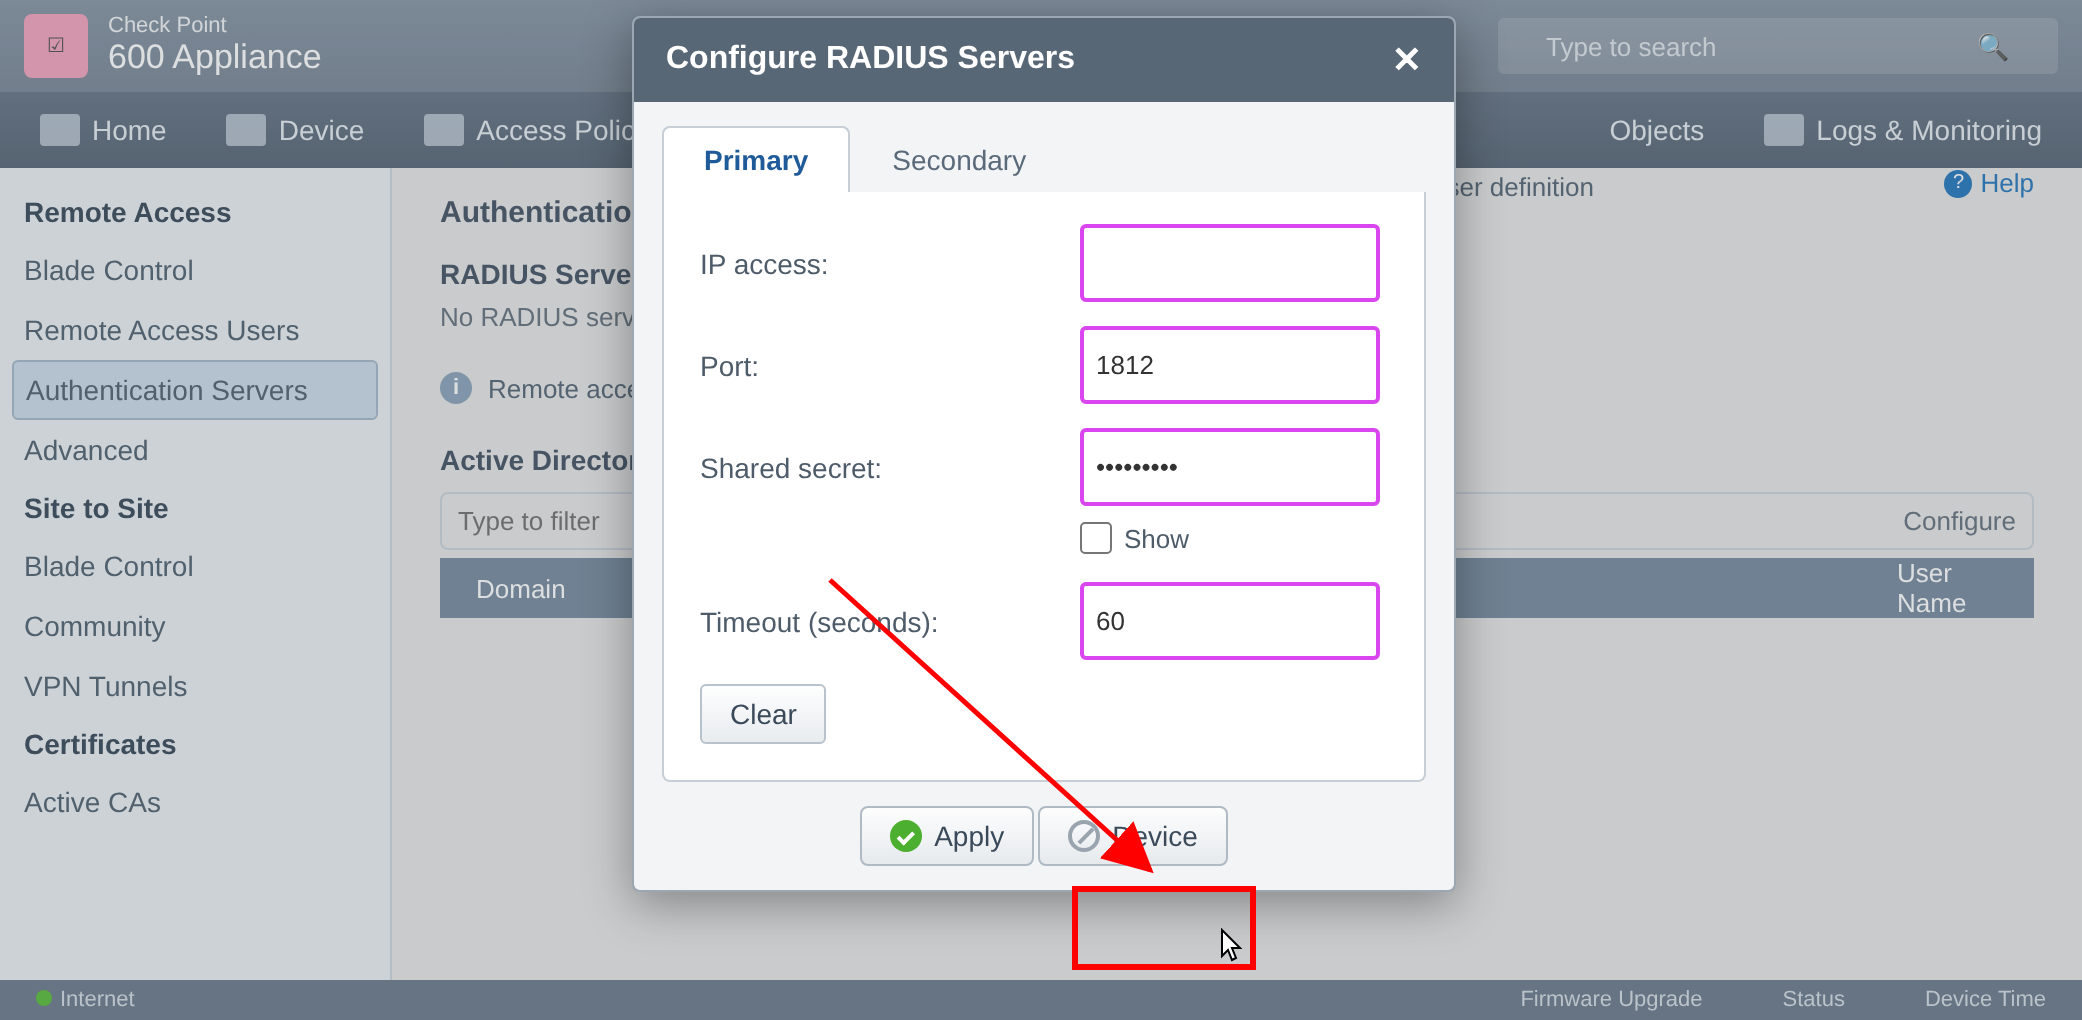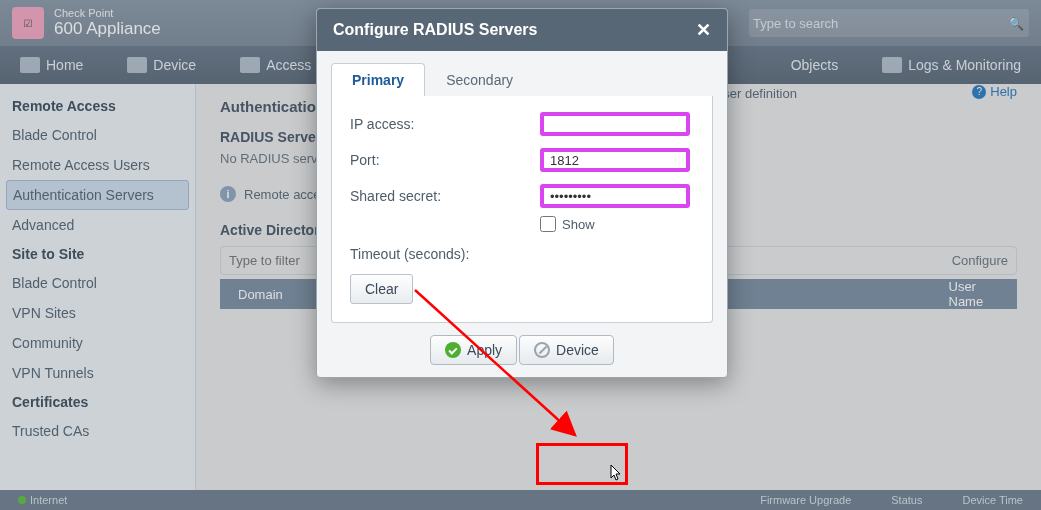--- a/index.html
+++ b/index.html
@@ -3,25 +3,25 @@
 <meta charset="utf-8">
 <style>
 * { margin: 0; padding: 0; box-sizing: border-box; font-family: Arial, sans-serif; }
 body { width: 1041px; height: 510px; overflow: hidden; position: relative; background: #e8e8e8; }
 
 
 .top-banner { height: 46px; background: linear-gradient(#8a98a8, #7d8a99); display: flex; align-items: center; padding: 0 12px; color: #fff; }
 .logo { width: 32px; height: 32px; background: #f5a6c0; border-radius: 4px; margin-right: 10px; display:flex; align-items:center; justify-content:center; font-size:10px;color:#555;}
 .brand-small { font-size: 11px; opacity: .9; }
 .brand-big { font-size: 17px; font-weight: 400; }
-.search-box { margin-left: auto; background: rgba(255,255,255,.15); height: 28px; width: 280px; border-radius: 3px; display: flex; align-items: center; padding: 0 4px; color: #e0e6ec; font-size: 13px; }
+.search-box { margin-left: auto; background: rgba(255,255,255,.15); height: 28px; width: 280px; border-radius: 3px; display: flex; align-items: center; padding: 0 24px; color: #e0e6ec; font-size: 13px; }
 .search-box .mag { margin-left: auto; }
 
 
-.main-tabs { height: 38px; background: linear-gradient(#6a7889,#5c6a7a); display: flex; align-items: stretch; padding: 0 6px; gap: 16px; }
+.main-tabs { height: 38px; background: linear-gradient(#6a7889,#5c6a7a); display: flex; align-items: stretch; padding: 0 6px; gap: 2px; }
 .main-tab { display: flex; align-items: center; padding: 0 14px; color: #e6ecf2; font-size: 14px; border-radius: 4px 4px 0 0; gap: 6px; }
 .main-tab .ticon { width: 20px; height: 16px; background: #c7d2dd; border-radius: 2px; opacity:.8; }
 
 
 .body-wrap { display: flex; height: calc(100% - 46px - 38px - 20px); }
 .sidebar { width: 196px; background: #edf1f5; border-right: 1px solid #cfd6de; padding: 8px 0; }
 .side-head { font-weight: bold; color: #3f4f5f; font-size: 14px; padding: 6px 12px; }
 .side-item { color: #556675; font-size: 14px; padding: 7px 12px; cursor: pointer; }
 .side-item.active { background: #cfdcec; border: 1px solid #a8bacc; border-radius: 3px; margin: 0 6px; padding: 6px 6px; }
 
@@ -48,21 +48,21 @@
 
 .modal { position: absolute; left: 316px; top: 8px; width: 412px; background: #f2f4f6; border: 1px solid #9aa6b2; border-radius: 4px; box-shadow: 0 6px 24px rgba(0,0,0,.35); overflow: hidden; }
 .modal-title { background: #586775; color: #fff; height: 42px; display: flex; align-items: center; padding: 12px 16px; font-size: 16px; font-weight: bold; }
 .modal-title .x { margin-left: auto; font-size: 18px; cursor: pointer; }
 .modal-tabs { display: flex; padding: 12px 14px 0 14px; gap: 0; }
 .m-tab { padding: 8px 20px; font-size: 14px; color: #5a6a7a; border: 1px solid transparent; border-bottom: none; cursor: pointer; }
 .m-tab.active { background: #fff; border-color: #c7ced6; border-radius: 4px 4px 0 0; color: #1f5b99; font-weight: bold; }
 .modal-body { background: #fff; margin: 0 14px; border: 1px solid #c7ced6; border-top: none; padding: 16px 18px 18px; border-radius: 0 0 4px 4px; }
 .form-row { display: flex; align-items: center; margin-bottom: 12px; }
 .form-row label { width: 190px; color: #4e5c6a; font-size: 14px; }
-.form-row input[type=text], .form-row input[type=password] { width: 150px; height: 24px; border: 4px solid #d946ef; border-radius: 3px; padding: 0 6px; font-size: 13px; color: #333; }
+.form-row input[type=text], .form-row input[type=password] { width: 150px; height: 39px; border: 2px solid #d946ef; border-radius: 3px; padding: 0 6px; font-size: 13px; color: #333; }
 .check-row { margin-left: 190px; display: flex; align-items: center; gap: 6px; color: #4e5c6a; font-size: 13px; margin-bottom: 14px; margin-top:-4px;}
 .check-row input { width: 16px; height: 16px; }
 .clear-btn { border: 1px solid #b8c2cc; background: linear-gradient(#fefefe,#e8ecef); padding: 6px 14px; border-radius: 3px; font-size: 14px; color: #3a4a5a; cursor: pointer; }
 .modal-footer { display: flex; justify-content: center; gap: 2px; padding: 12px; }
 .btn { border: 1px solid #b0bac4; background: linear-gradient(#fdfdfd,#e6eaed); padding: 6px 14px; border-radius: 4px; font-size: 14px; color: #3a4a5a; cursor: pointer; display: flex; align-items: center; gap: 6px; }
 .btn .ok { width: 16px; height: 16px; background: #4caf2f; border-radius: 50%; position: relative; }
 .btn .ok::after { content: ""; position: absolute; left: 4px; top: 7px; width: 3px; height: 6px; border: solid #fff; border-width: 0 2px 2px 0; transform: rotate(45deg) translate(-1px,-3px); }
 .btn .no { width: 16px; height: 16px; border: 2px solid #9aa4ae; border-radius: 50%; position: relative; }
 .btn .no::after { content: ""; position: absolute; left: 2px; top: 5px; width: 10px; height: 2px; background: #9aa4ae; transform: rotate(-45deg); }
 
@@ -113,26 +113,25 @@
 <div class="body-wrap">
   <div class="sidebar">
     <div class="side-head">Remote Access</div>
     <div class="side-item">Blade Control</div>
     <div class="side-item">Remote Access Users</div>
     <div class="side-item active">Authentication Servers</div>
     <div class="side-item">Advanced</div>
 
     <div class="side-head">Site to Site</div>
     <div class="side-item">Blade Control</div>
-    <div class="side-item">VPN Sites</div>
     <div class="side-item">Community</div>
     <div class="side-item">VPN Tunnels</div>
 
     <div class="side-head">Certificates</div>
-    <div class="side-item">Trusted CAs</div>
+    <div class="side-item">Active CAs</div>
   </div>
 
   <div class="content">
     <div class="help-link">
         <span class="q-icon">?</span>
         <span>Help</span>
       </div>
     <h2>Authentication Servers</h2>
     <div style="position:absolute; top:2px; left:520px; font-size:13px; color:#5a6a7a;">user definition</div>
 
@@ -186,20 +185,21 @@
     <div class="form-row">
       <label>Shared secret:</label>
       <input type="password" value="•••••••••" style="">
     </div>
     <div class="check-row">
       <input type="checkbox" style="">
       <span>Show</span>
     </div>
     <div class="form-row">
       <label>Timeout (seconds):</label>
+      <input type="text" value="60" style="">
     </div>
     <button class="clear-btn">Clear</button>
   </div>
   <div class="modal-footer">
     <button class="btn">
         <span class="ok"></span>
         <span>Apply</span>
       </button>
     <button class="btn">
         <span class="no"></span>

